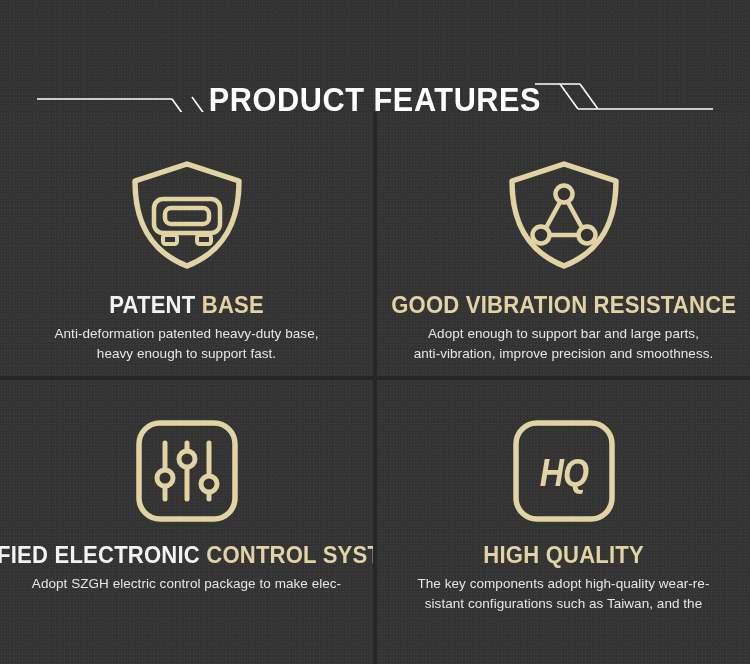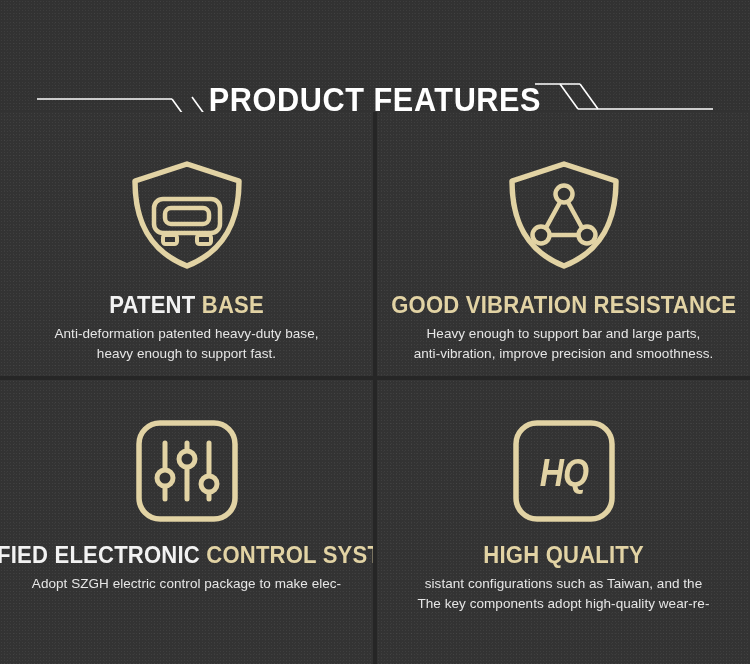--- a/index.html
+++ b/index.html
@@ -182,21 +182,21 @@
             <path d="M62 36 L40 76 L84 76 Z" fill="none" stroke="#e2d3a4" stroke-width="4.5" stroke-linejoin="round"></path>
             <circle cx="62" cy="35" r="8.5" fill="#333333" stroke="#e2d3a4" stroke-width="4.5"></circle>
             <circle cx="39" cy="76" r="8.5" fill="#333333" stroke="#e2d3a4" stroke-width="4.5"></circle>
             <circle cx="85" cy="76" r="8.5" fill="#333333" stroke="#e2d3a4" stroke-width="4.5"></circle>
           </svg>
         </div>
 
         <div class="heading"><span class="white"></span><span class="gold">GOOD VIBRATION RESISTANCE</span></div>
 
         <div class="body">
-          <span>Heavy enough to support bar and large parts,</span>
+          <span>Adopt enough to support bar and large parts,</span>
           <span>anti-vibration, improve precision and smoothness.</span>
         </div>
       </div>
     </div>
 
     <div class="hgap"></div>
     <div class="hgap"></div>
     <div class="hgap"></div>
 
     <div class="panel p-bl">
@@ -230,20 +230,20 @@
         <div class="icon-wrap">
           <svg width="106" height="106" viewBox="0 0 106 106">
             <rect x="5" y="5" width="96" height="96" rx="21" fill="none" stroke="#e2d3a4" stroke-width="5.5"></rect>
             <text x="53" y="68" text-anchor="middle" font-family="Liberation Sans, sans-serif" font-size="38" font-weight="bold" font-style="italic" transform="scale(0.88,1)" transform-origin="53 68" fill="#e2d3a4" letter-spacing="-1">HQ</text>
           </svg>
         </div>
 
         <div class="heading"><span class="white"></span><span class="gold">HIGH QUALITY</span></div>
 
         <div class="body">
+          <span>The key components adopt high-quality wear-re-</span>
           <span>sistant configurations such as Taiwan, and the</span>
-          <span>The key components adopt high-quality wear-re-</span>
         </div>
       </div>
     </div>
 
   </div>
 </div>
 
 </body></html>

